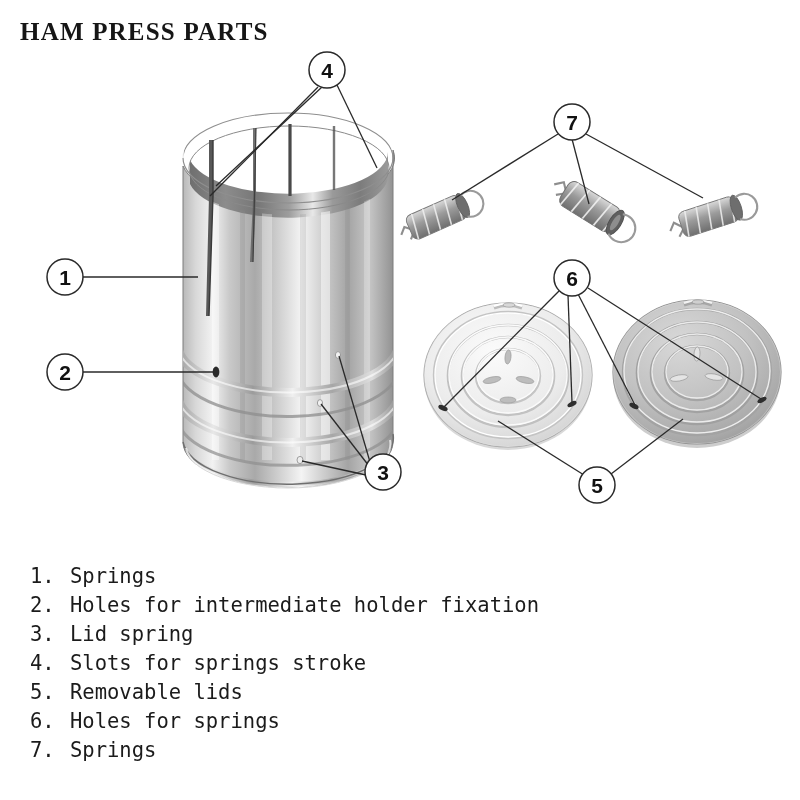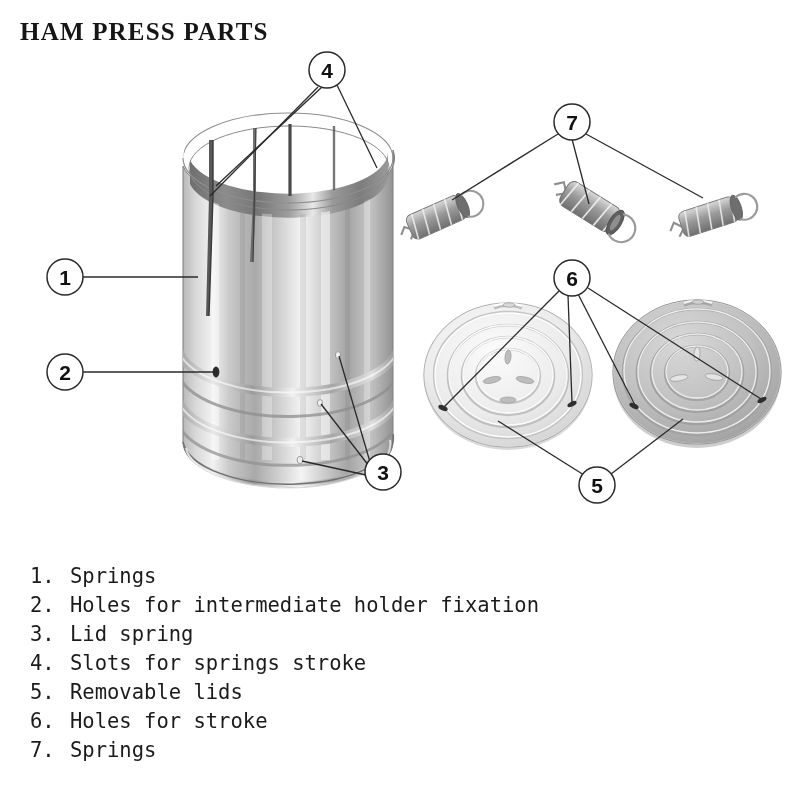--- a/index.html
+++ b/index.html
@@ -349,21 +349,21 @@
     <div class="legend-row">
       <span class="legend-num">4.</span>
       <span class="legend-label">Slots for springs stroke</span>
     </div>
     <div class="legend-row">
       <span class="legend-num">5.</span>
       <span class="legend-label">Removable lids</span>
     </div>
     <div class="legend-row">
       <span class="legend-num">6.</span>
-      <span class="legend-label">Holes for stroke</span>
+      <span class="legend-label">Holes for springs</span>
     </div>
     <div class="legend-row">
       <span class="legend-num">7.</span>
       <span class="legend-label">Springs</span>
     </div>
   </div>
 
 </div>
 
 </body></html>

